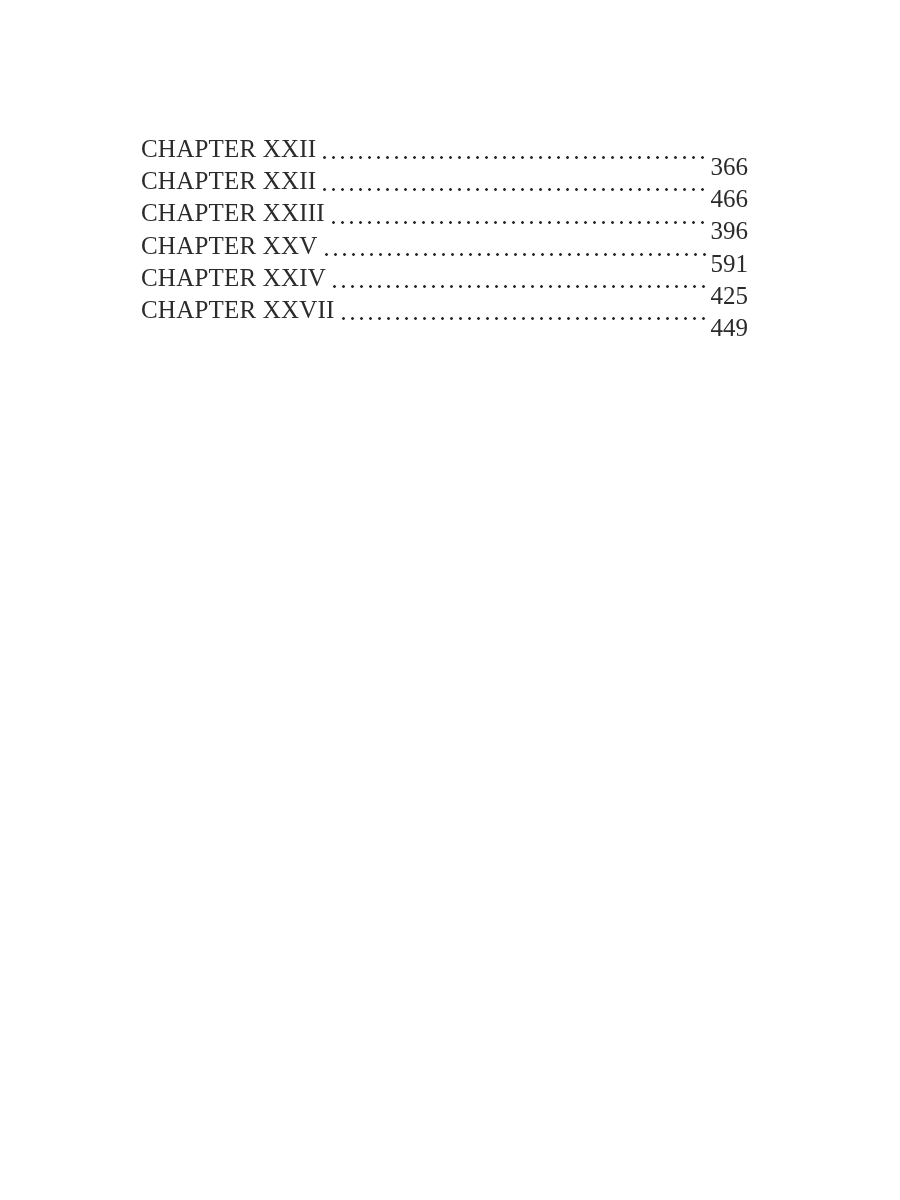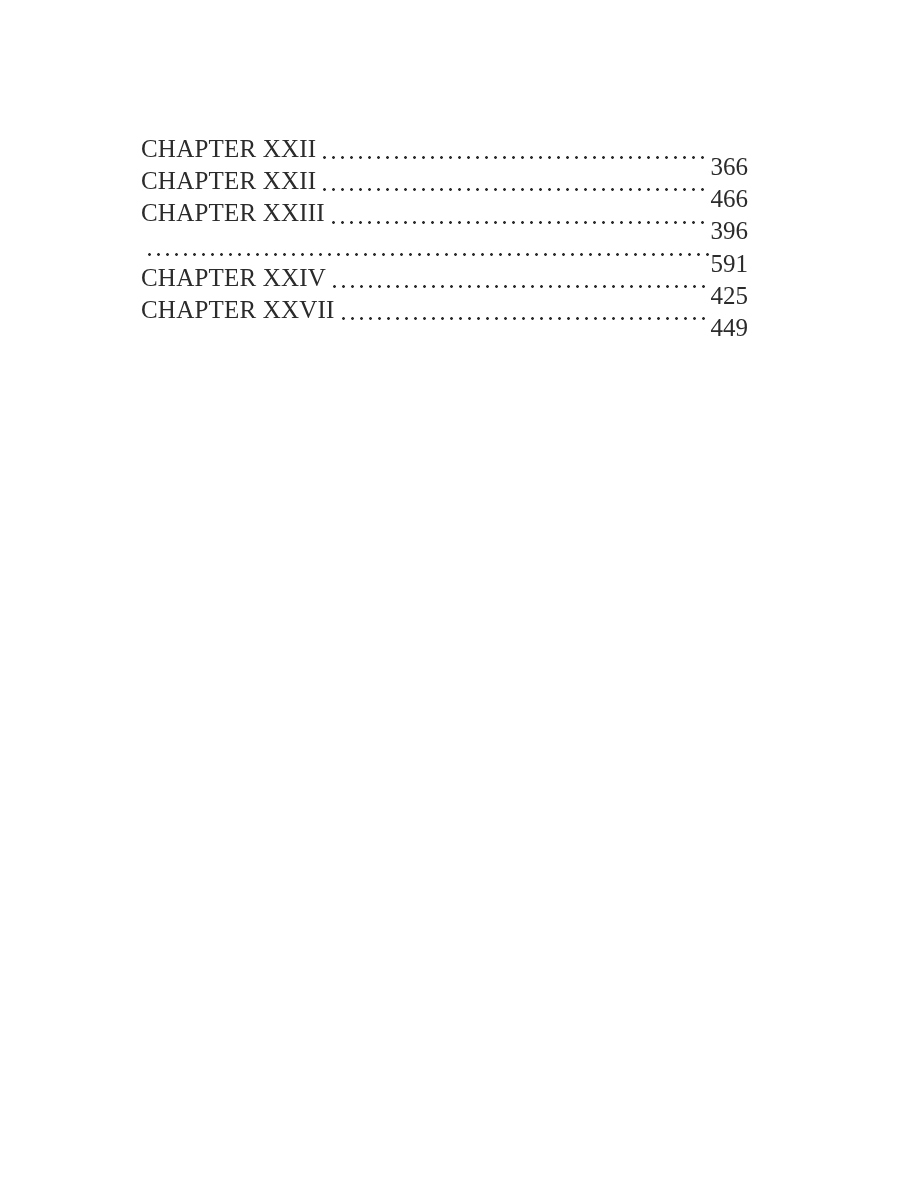--- a/index.html
+++ b/index.html
@@ -67,20 +67,21 @@
       <span class="toc-page">466</span>
     </div>
 
     <div class="toc-row">
       <span class="toc-label">CHAPTER XXIII</span>
       <span class="toc-leader"></span>
       <span class="toc-page">396</span>
     </div>
 
     <div class="toc-row">
+      <span class="toc-label">CHAPTER XXV</span>
       <span class="toc-leader"></span>
       <span class="toc-page">591</span>
     </div>
 
     <div class="toc-row">
       <span class="toc-label">CHAPTER XXIV</span>
       <span class="toc-leader"></span>
       <span class="toc-page">425</span>
     </div>
 

